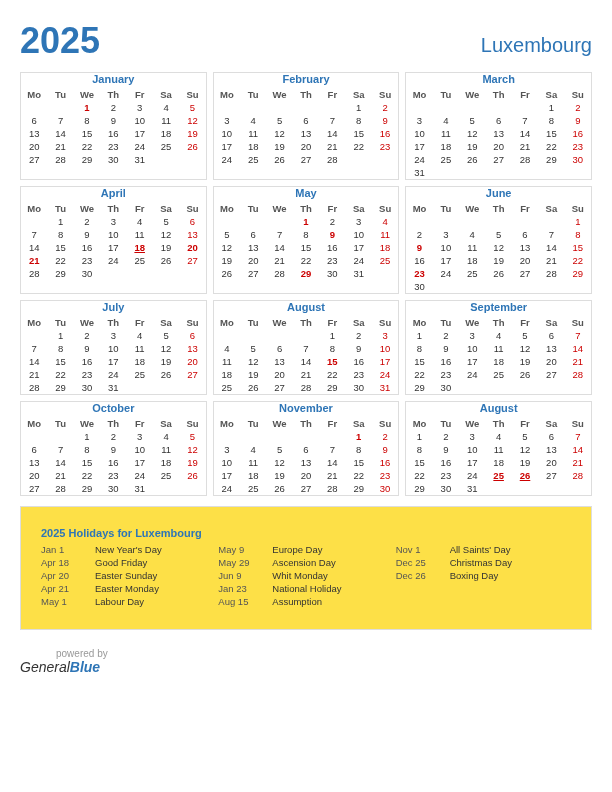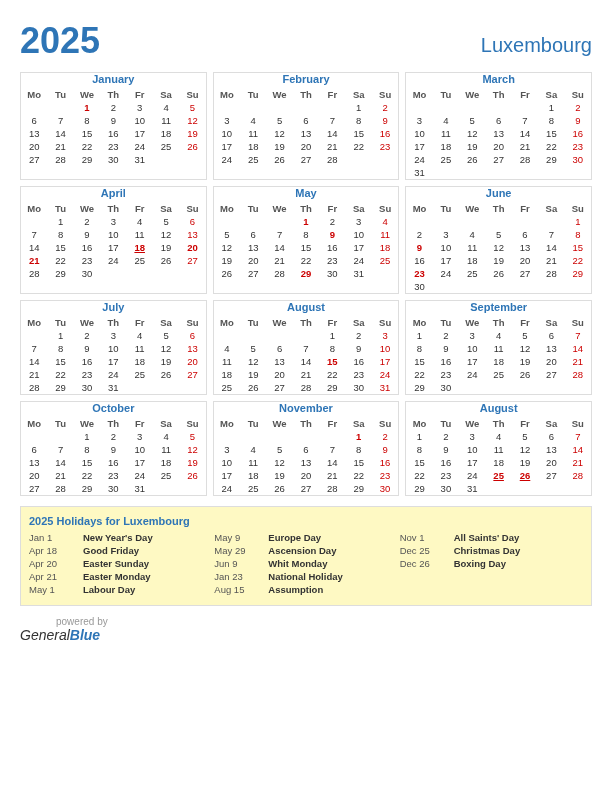--- a/index.html
+++ b/index.html
@@ -60,23 +60,23 @@
       text-align: center;
       font-size: 9.5px;
       padding: 1px 0;
       width: 14.28%;
     }
     .red { color: #cc0000; font-weight: bold; }
     .holiday-red { color: #cc0000; }
     .underline { text-decoration: underline; }
     .holidays-section {
       border: 1px solid #ddd;
-      padding: 8px;
-      background: #fef9c3;
-      margin-bottom: 10px;
+      padding: 20px;
+      background: #fde047;
+      margin-bottom: 18px;
     }
     .holidays-title {
       font-size: 11px;
       color: #2E75B6;
       font-weight: bold;
       margin-bottom: 5px;
     }
     .holidays-grid {
       display: grid;
       grid-template-columns: 1fr 1fr 1fr;
@@ -88,21 +88,20 @@
       gap: 16px;
       margin-bottom: 2px;
       font-size: 9.5px;
     }
     .holiday-date {
       min-width: 38px;
       color: #555;
     }
     .holiday-name {
       color: #333;
-      font-weight: bold;
     }
     .powered-by {
       display: flex;
       flex-direction: column;
       align-items: flex-start;
       margin-top: 8px;
     }
     .powered-by-text {
       font-size: 10px;
       color: #999;

